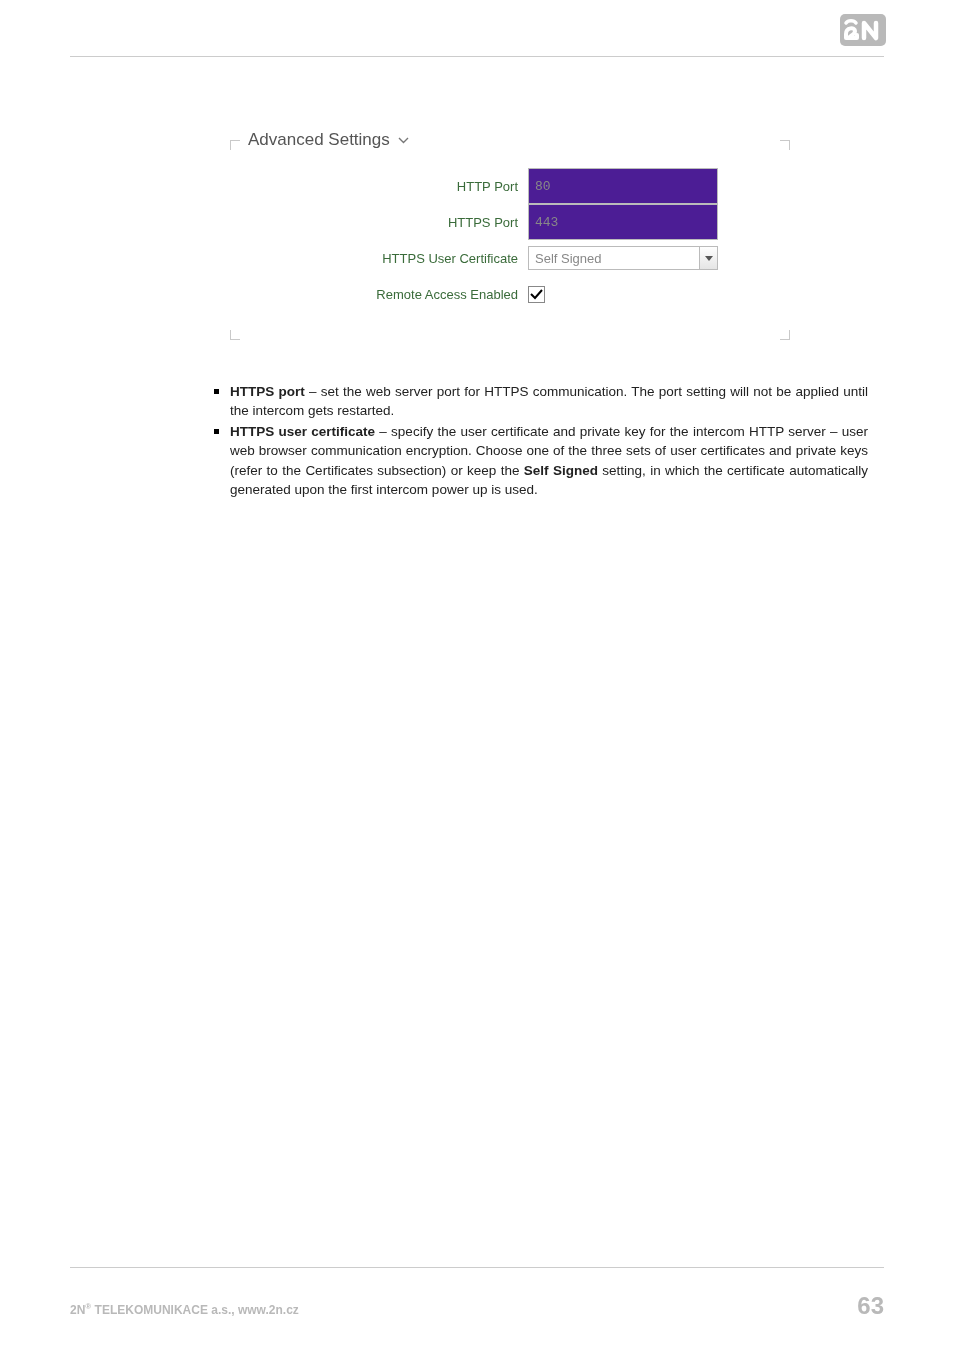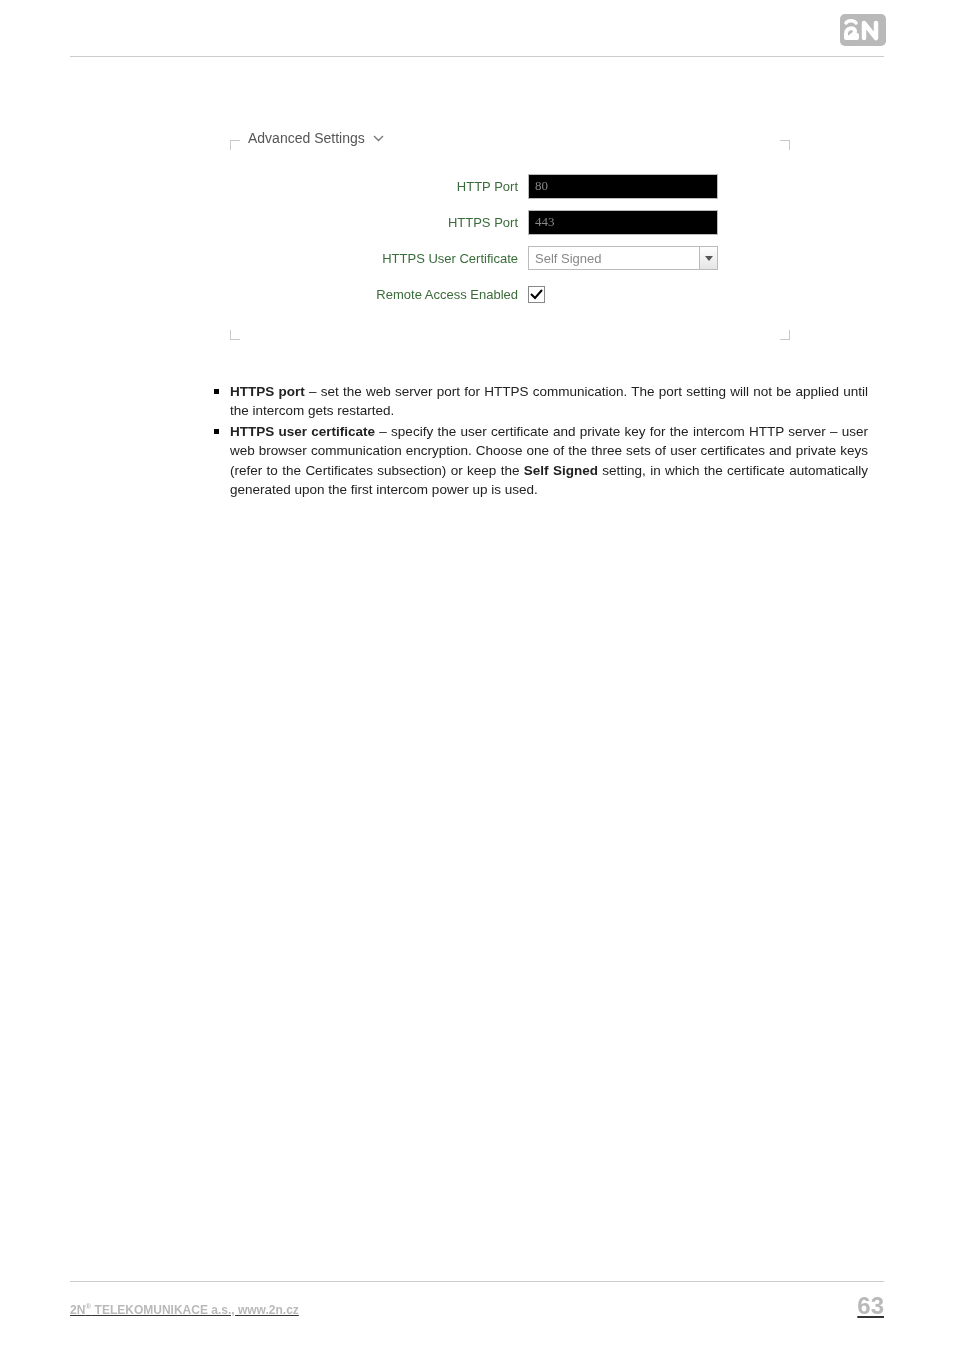--- a/index.html
+++ b/index.html
@@ -12,39 +12,39 @@
   .fig { position: relative; margin: 0 0 42px 160px; width: 560px; height: 214px; }
   .fig .cw { position: absolute; background: #c9c9c9; }
   .fig .cw.tl-h { top: 14px; left: 0; width: 10px; height: 1px; }
   .fig .cw.tl-v { top: 14px; left: 0; width: 1px; height: 10px; }
   .fig .cw.tr-h { top: 14px; right: 0; width: 10px; height: 1px; }
   .fig .cw.tr-v { top: 14px; right: 0; width: 1px; height: 10px; }
   .fig .cw.bl-h { bottom: 0; left: 0; width: 10px; height: 1px; }
   .fig .cw.bl-v { bottom: 0; left: 0; width: 1px; height: 10px; }
   .fig .cw.br-h { bottom: 0; right: 0; width: 10px; height: 1px; }
   .fig .cw.br-v { bottom: 0; right: 0; width: 1px; height: 10px; }
-  .fig-title { position: absolute; top: 4px; left: 18px; font-size: 14px; font-weight: 300; color: #555; display: flex; align-items: center; gap: 8px; font-family: "Segoe UI", Arial, sans-serif; }
+  .fig-title { position: absolute; top: 4px; left: 18px; font-size: 17px; font-weight: 300; color: #555; display: flex; align-items: center; gap: 8px; font-family: "Segoe UI", Arial, sans-serif; }
   .fig-title .chev { display: inline-block; }
   .fig-title .chev svg { display: block; }
   .form { position: absolute; top: 44px; left: 0; right: 0; }
   .row { display: flex; align-items: center; height: 32px; margin-bottom: 4px; }
   .row .lbl { width: 298px; text-align: right; padding-right: 10px; font-size: 13px; color: #3a6b3a; font-family: "Segoe UI", Arial, sans-serif; }
   .row .ctrl { width: 190px; }
-  .txt { width: 100%; height: 25px; border: 1px solid #bbb; background: #000000; color: #888; font-size: 13px; padding: 0 6px; font-family: Liberation Serif, serif; }
+  .txt { width: 100%; height: 36px; border: 1px solid #bbb; background: #4c1d95; color: #888; font-size: 13px; padding: 0 6px; font-family: Liberation Mono, monospace; }
   .sel-wrap { position: relative; width: 190px; height: 24px; border: 1px solid #bbb; background: #fff; display: flex; align-items: center; }
   .sel-val { flex: 1; padding: 0 6px; color: #888; font-size: 13px; font-family: Arial, sans-serif; }
   .sel-btn { width: 18px; height: 22px; border-left: 1px solid #bbb; background: linear-gradient(#fefefe,#e5e5e5); display: flex; align-items: center; justify-content: center; }
   .chk { width: 17px; height: 17px; border: 1px solid #888; background: #fff; display: flex; align-items: center; justify-content: center; }
   .chk svg { display: block; }
   .desc { margin: 0 0 0 138px; width: 660px; }
   .desc ul { list-style: none; }
   .desc li { position: relative; padding-left: 22px; font-size: 13.5px; line-height: 1.42; text-align: justify; margin-bottom: 2px; color: #222; }
   .desc li::before { content: ""; position: absolute; left: 6px; top: 7px; width: 5px; height: 5px; background: #000; }
   .desc b { font-weight: bold; }
-  .footer { position: absolute; bottom: 30px; left: 70px; right: 70px; border-top: 1px solid #ccc; padding-top: 10px; display: flex; justify-content: space-between; align-items: baseline; text-decoration: underline; }
+  .footer { position: absolute; bottom: 30px; left: 70px; right: 70px; border-top: 1px solid #ccc; padding-top: 24px; display: flex; justify-content: space-between; align-items: baseline; }
   .footer-left { font-size: 12px; color: #b9b9b9; font-weight: bold; }
   .footer-left .sup { font-size: 8px; vertical-align: super; }
   .footer-right { font-size: 24px; color: #b9b9b9; font-weight: bold; }
 </style>
 </head>
 <body>
 
 <div class="page">
   <div class="top-rule"></div>
   <div class="logo">

